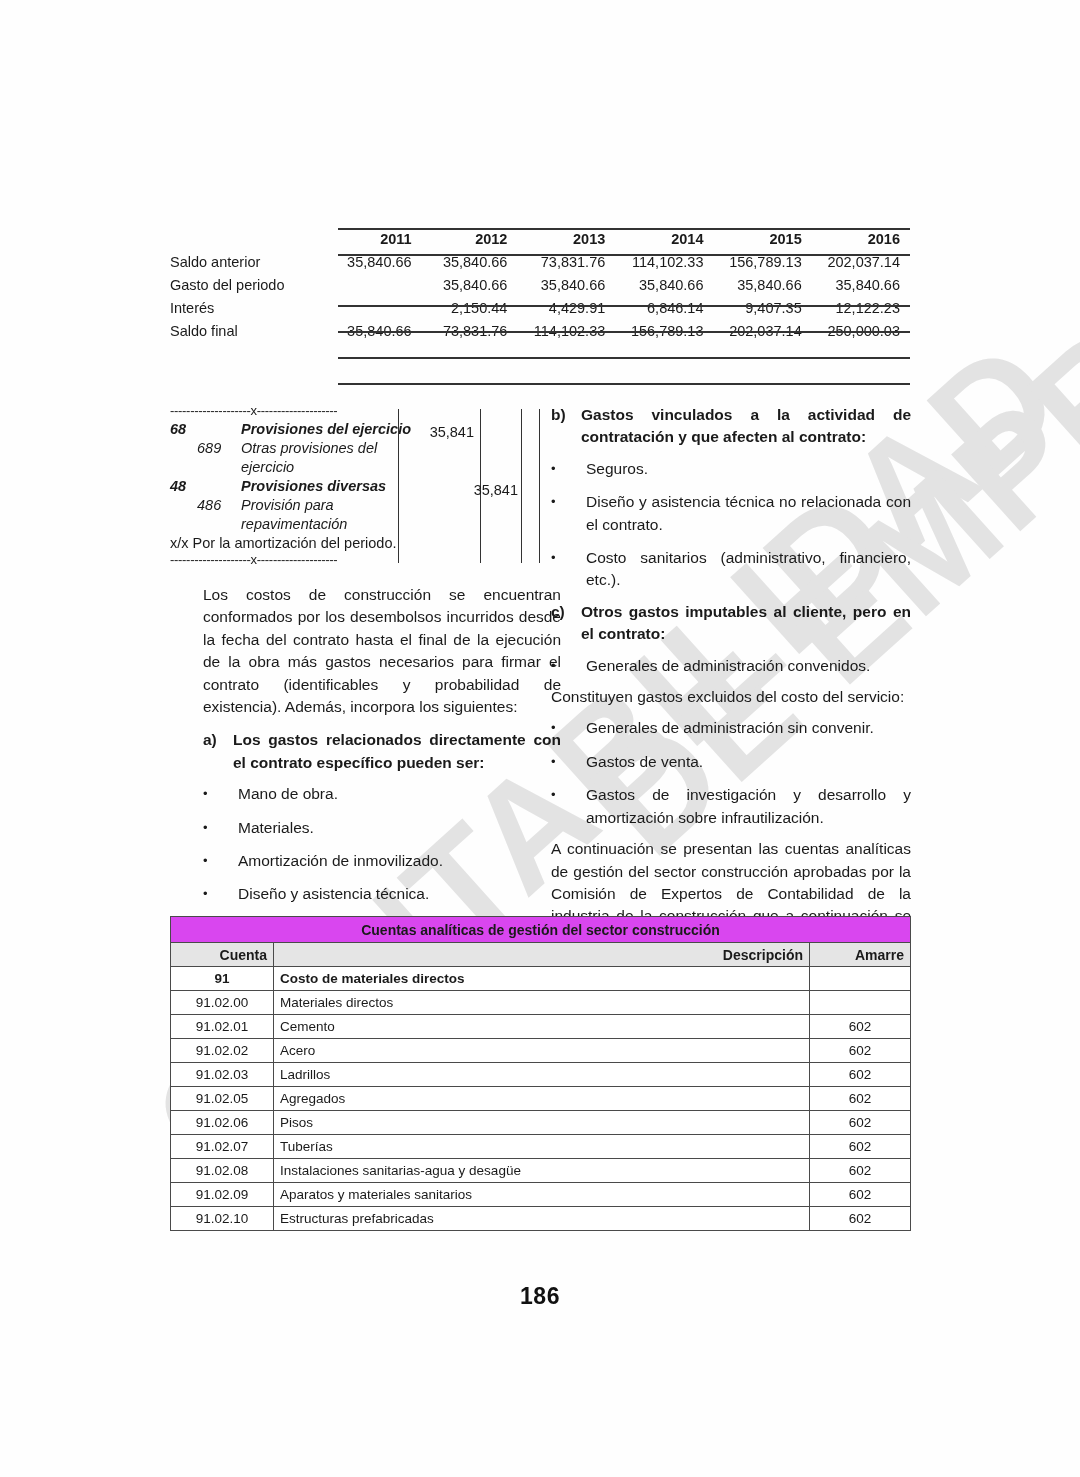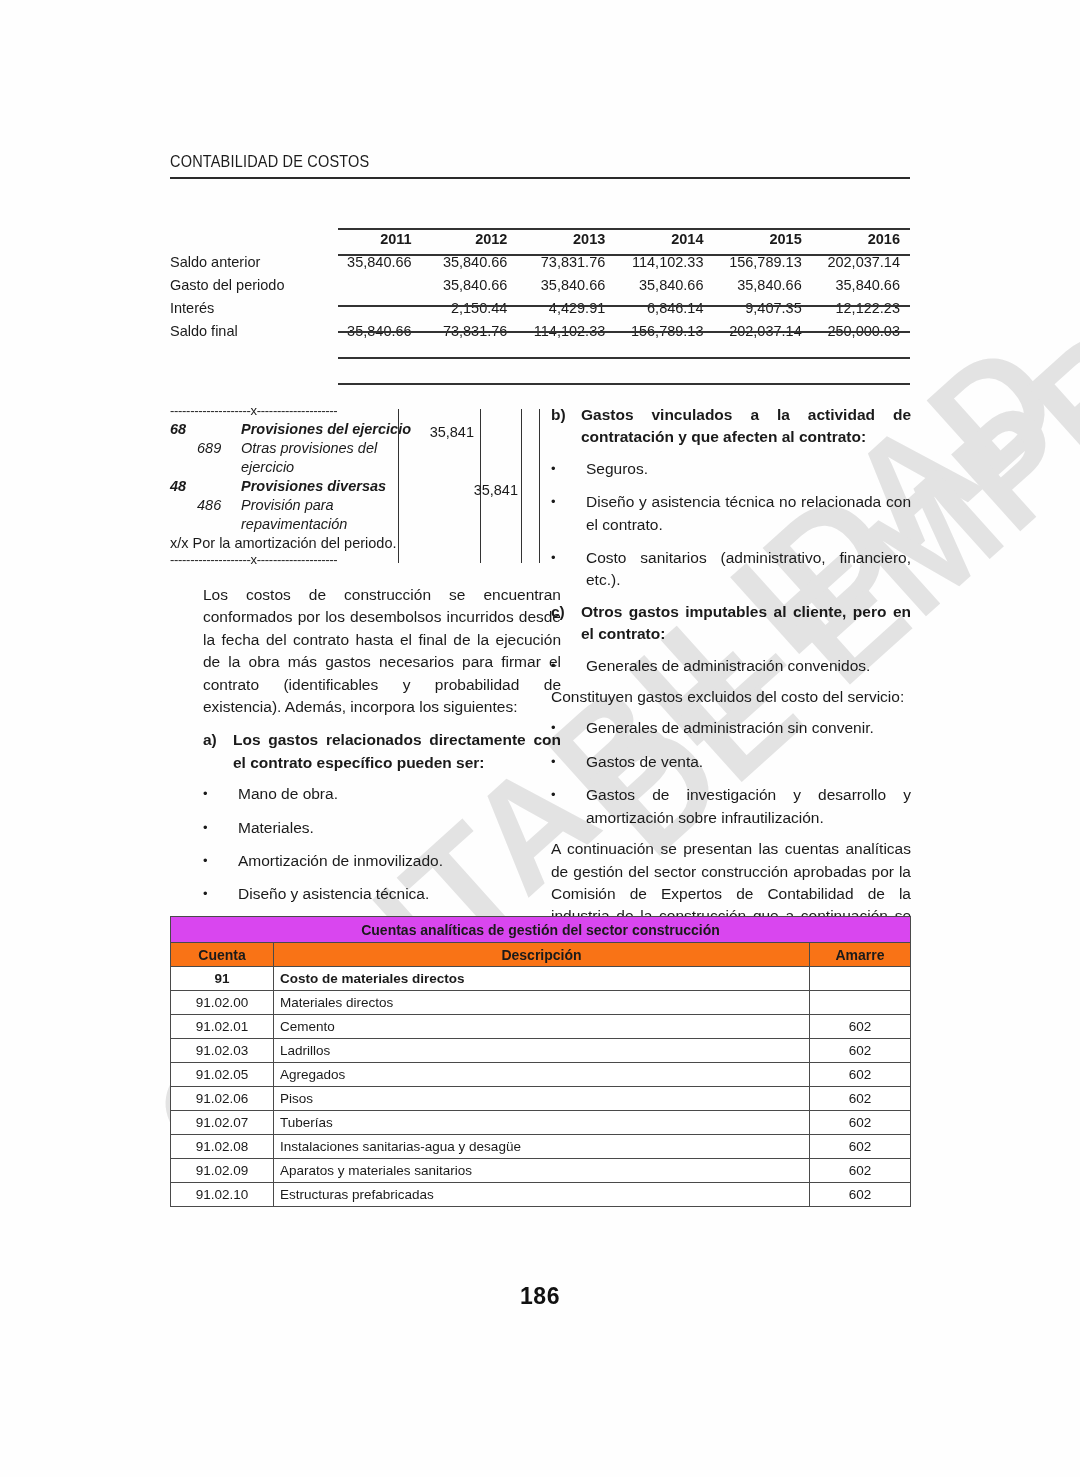--- a/index.html
+++ b/index.html
@@ -243,22 +243,22 @@
     height: 17px;
   }
   .acct .t-title {
     background: #d946ef;
     text-align: center;
     font-weight: bold;
     font-size: 14px;
     padding: 4px 6px;
   }
   .acct .t-head {
-    background: #f97316;
-    text-align: center;
+    background: #e5e5e5;
+    text-align: right;
     font-weight: bold;
     font-size: 14px;
   }
   .acct col.c-cuenta { width: 103px; }
   .acct col.c-desc   { width: 536px; }
   .acct col.c-amarre { width: 101px; }
 
   .acct td.c1 { text-align: center; }
   .acct td.c2 { text-align: left; }
   .acct td.c3 { text-align: center; }
@@ -282,24 +282,20 @@
 
 <div class="page">
 
   <div class="watermark-layer">
     <div class="wm wm-a">CONTABILIDAD</div>
     <div class="wm wm-b">DE EMPRESAS</div>
   </div>
 
   <div class="content">
 
-    <div class="runhead">
-      <div class="runhead-title">CONTABILIDAD DE COSTOS</div>
-      <div class="runhead-rule"></div>
-    </div>
 
     <table class="fintable" id="fintable">
       <thead>
         <tr>
             <th class="lbl"></th>
             <th class="num">2011</th>
             <th class="num">2012</th>
             <th class="num">2013</th>
             <th class="num">2014</th>
             <th class="num">2015</th>
@@ -502,20 +498,25 @@
             <td class="c1">91.02.00</td>
             <td class="c2">Materiales directos</td>
             <td class="c3"></td>
           </tr>
           <tr>
             <td class="c1">91.02.01</td>
             <td class="c2">Cemento</td>
             <td class="c3">602</td>
           </tr>
           <tr>
+            <td class="c1">91.02.02</td>
+            <td class="c2">Acero</td>
+            <td class="c3">602</td>
+          </tr>
+          <tr>
             <td class="c1">91.02.03</td>
             <td class="c2">Ladrillos</td>
             <td class="c3">602</td>
           </tr>
           <tr>
             <td class="c1">91.02.05</td>
             <td class="c2">Agregados</td>
             <td class="c3">602</td>
           </tr>
           <tr>

